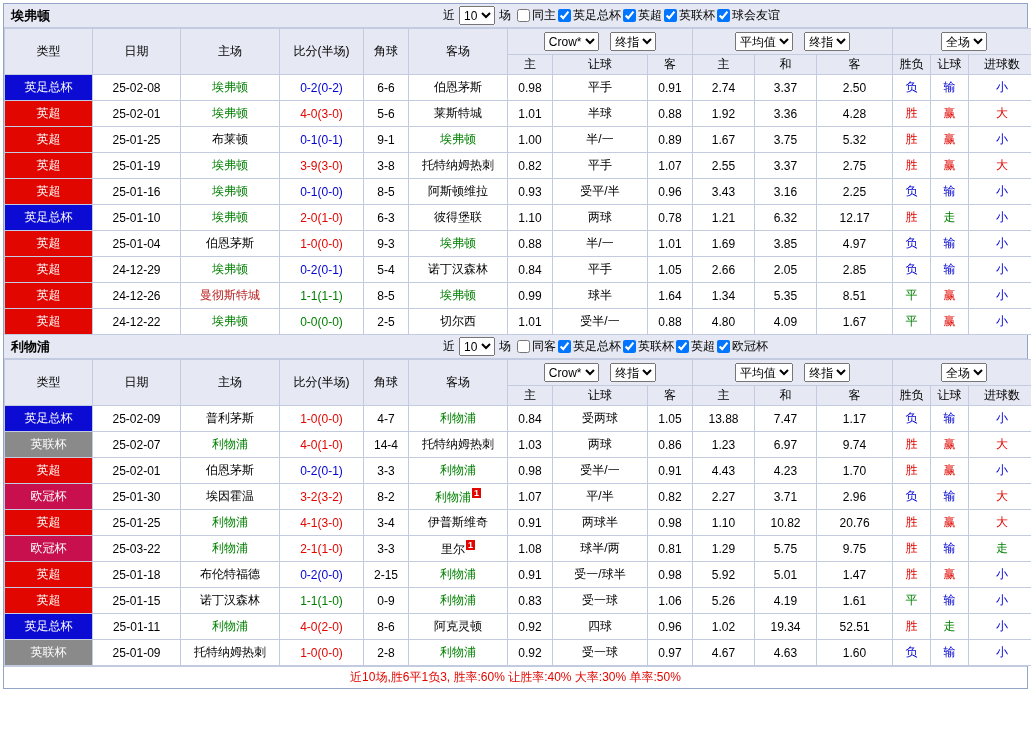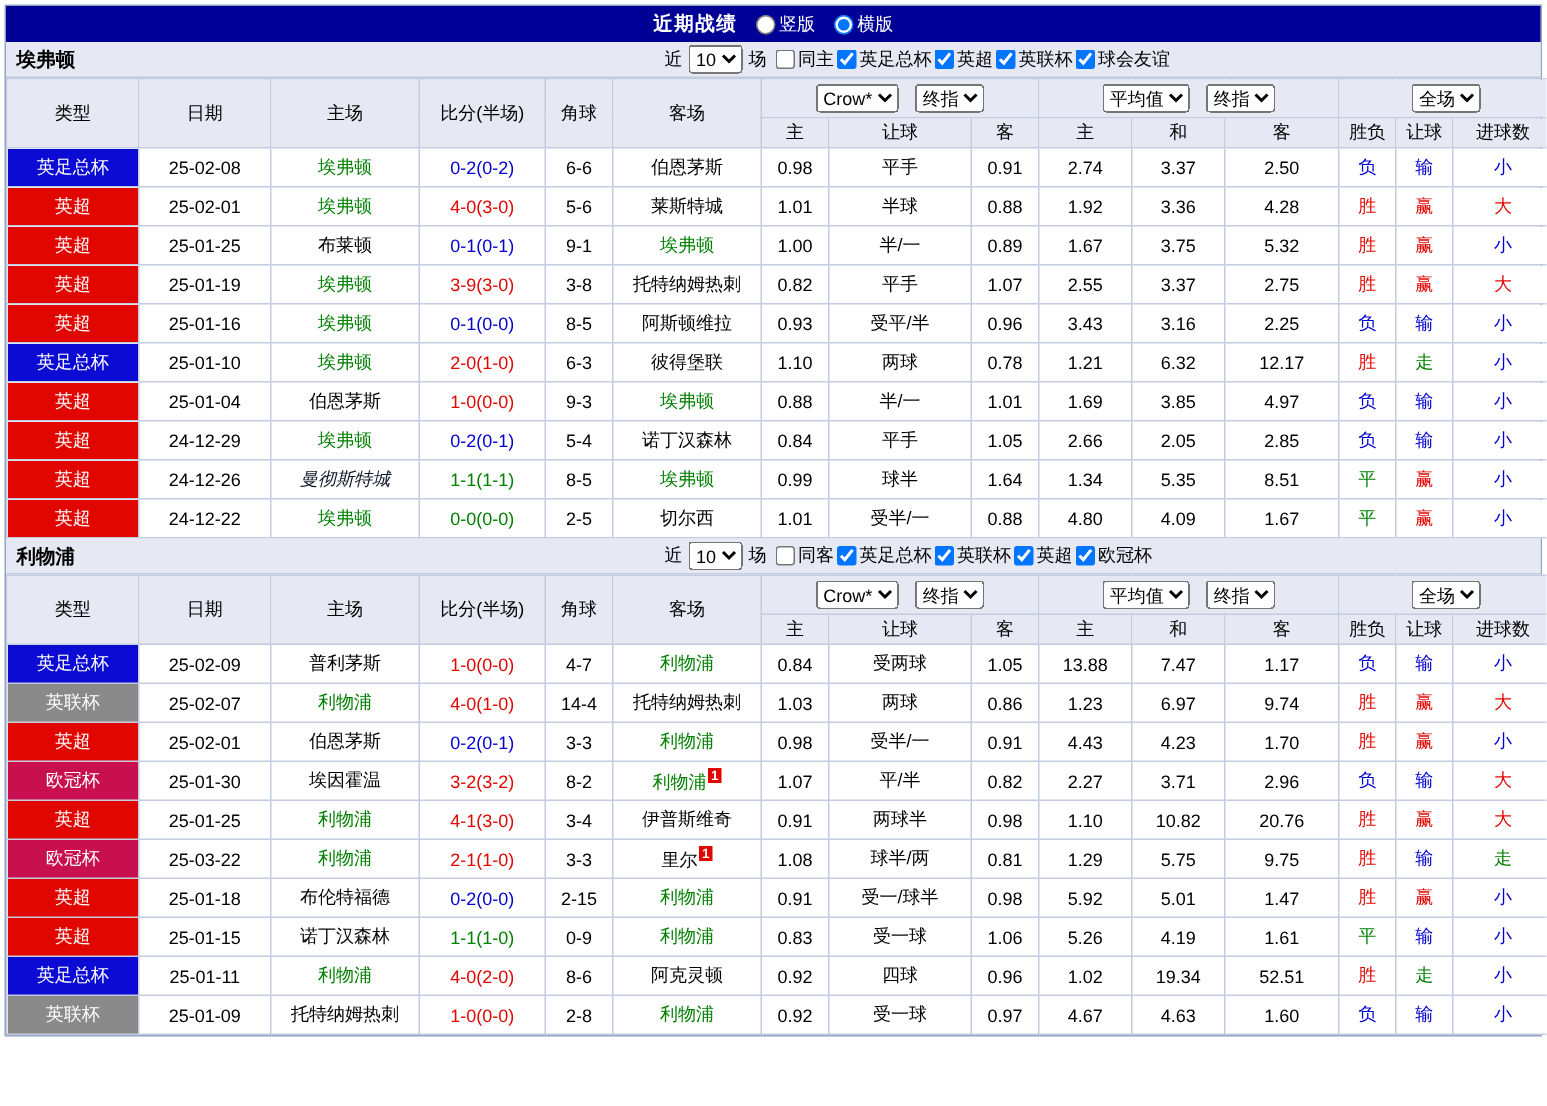--- a/index.html
+++ b/index.html
@@ -26,31 +26,20 @@
   thead select{height:19px;font-size:12px;margin:0 4px}
   tbody td{height:26px;background:#fff}
   td.badge{color:#fff}
   sup.rc{background:#e10600;color:#fff;font-size:9px;line-height:10px;padding:0 2px;margin-left:1px;font-weight:bold}
   .summary{height:22px;line-height:21px;text-align:center;color:#e10600;background:#fff;border-top:1px solid #c3cbe0}
 </style>
 </head>
 <body>
 
 <div class="page">
-  <div class="title-bar">
-    <span class="title">近期战绩</span>
-    <label class="radio-opt">
-      <input type="radio" name="layout" style="">
-      <span>竖版</span>
-    </label>
-    <label class="radio-opt">
-      <input type="radio" name="layout" checked="" style="">
-      <span>横版</span>
-    </label>
-  </div>
   <div id="sections">
   <div class="team-section">
     <div class="team-bar">
       <span class="team-name">埃弗顿</span>
       <div class="filter">
         <span class="f-label">近</span>
         <select><option value="10" selected="">10</option></select>
         <span class="f-label">场</span>
         <label>
           <input type="checkbox" style="">
@@ -259,21 +248,21 @@
               <td>2.66</td>
               <td>2.05</td>
               <td>2.85</td>
               <td style="color: rgb(0, 0, 210);">负</td>
               <td style="color: rgb(0, 0, 210);">输</td>
               <td style="color: rgb(0, 0, 210);">小</td>
             </tr>
             <tr>
               <td class="badge" style="background: rgb(225, 6, 0);">英超</td>
               <td>24-12-26</td>
-              <td style="color: #0f172a; font-style: italic;"><span>曼彻斯特城</span></td>
+              <td style="color: #b91c1c;"><span>曼彻斯特城</span></td>
               <td style="color: rgb(0, 128, 0);">1-1(1-1)</td>
               <td>8-5</td>
               <td style="color: rgb(0, 128, 0);"><span>埃弗顿</span></td>
               <td>0.99</td>
               <td>球半</td>
               <td>1.64</td>
               <td>1.34</td>
               <td>5.35</td>
               <td>8.51</td>
               <td style="color: rgb(0, 128, 0);">平</td>
@@ -548,15 +537,16 @@
               <td>0.97</td>
               <td>4.67</td>
               <td>4.63</td>
               <td>1.60</td>
               <td style="color: rgb(0, 0, 210);">负</td>
               <td style="color: rgb(0, 0, 210);">输</td>
               <td style="color: rgb(0, 0, 210);">小</td>
             </tr>
           </tbody>
     </table>
+    <div class="summary">近10场,胜6平1负3, 胜率:60% 让胜率:40% 大率:30% 单率:50%</div>
   </div>
 </div>
 </div>
 
 </body></html>

